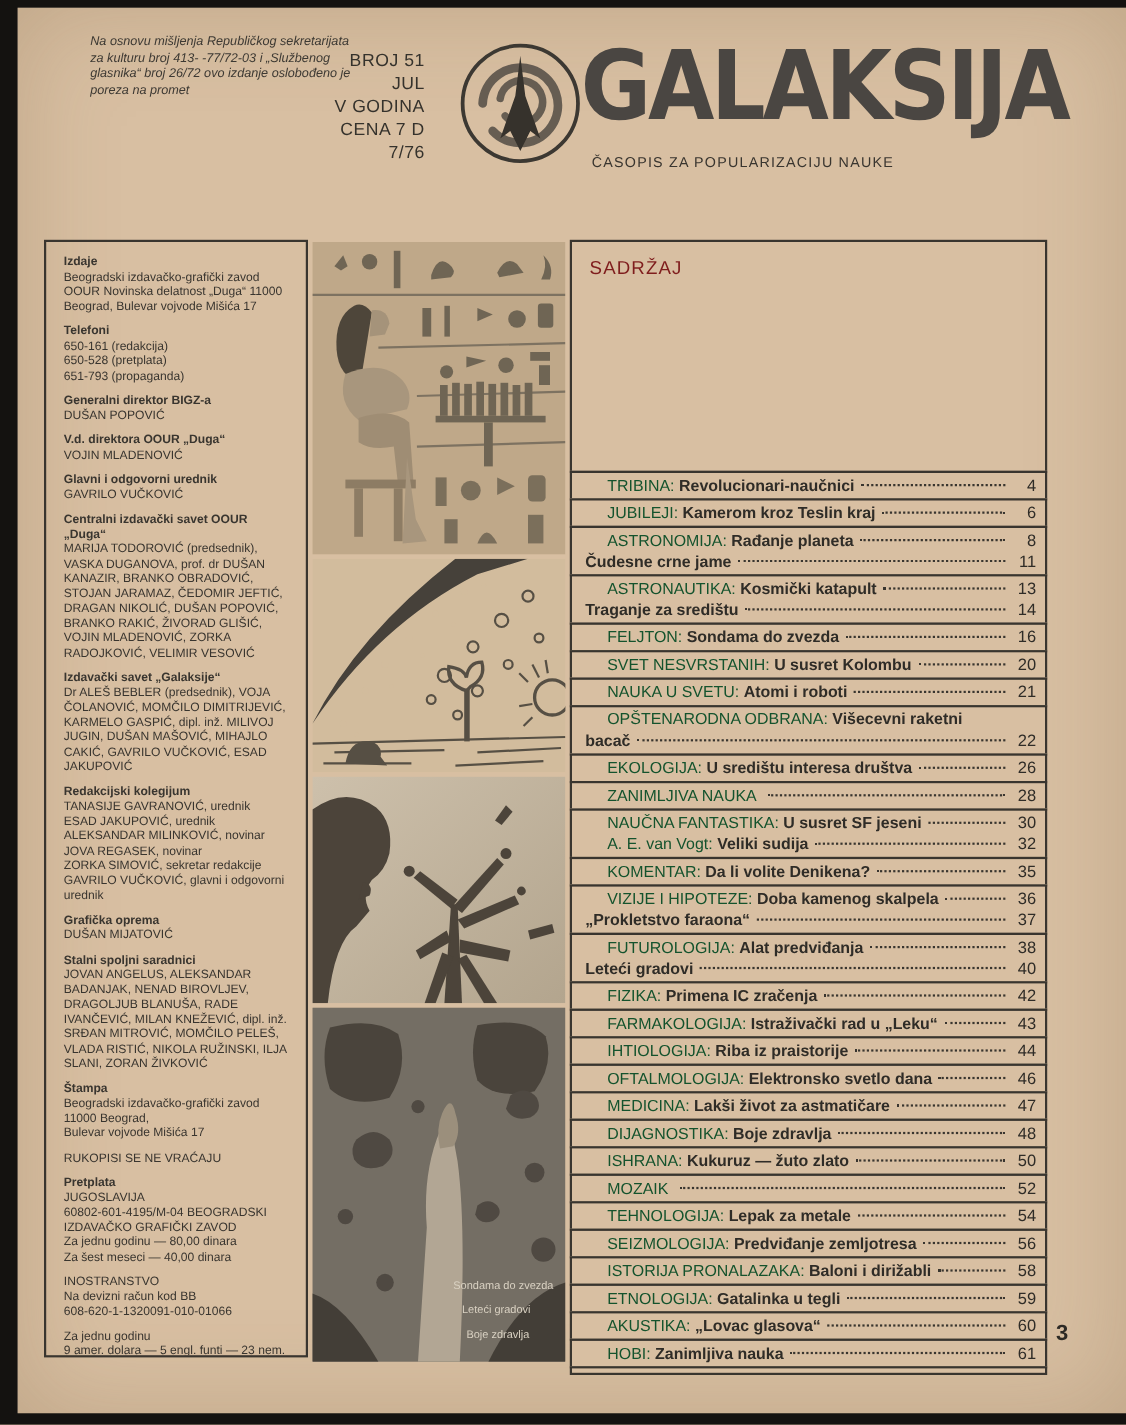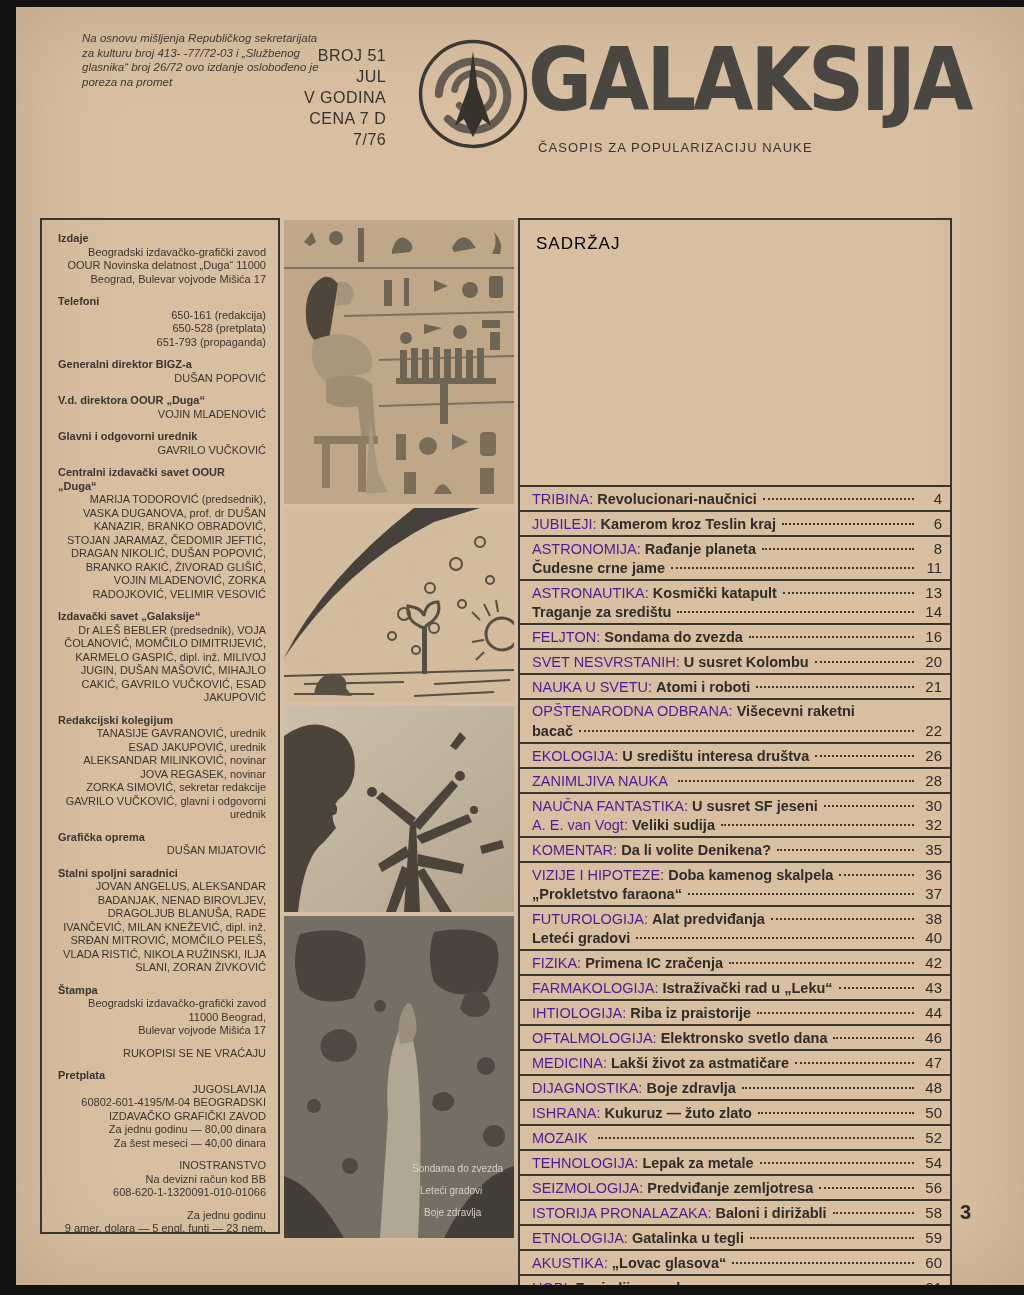--- a/index.html
+++ b/index.html
@@ -38,36 +38,36 @@
     font-size:13px;letter-spacing:1.1px;color:#39352f;
   }
   
   .left-box{
     position:absolute;left:24px;top:211px;width:240px;height:1016px;
     border:2px solid #39352f;box-sizing:border-box;
     padding:12px 12px 10px 16px;overflow:hidden;
   }
   .sec{margin-bottom:9px;}
   .sec-h{font-weight:bold;font-size:11px;line-height:13.5px;}
-  .sec-b{font-size:11px;line-height:13.5px;white-space:pre-line;text-align:right;}
+  .sec-b{font-size:11px;line-height:13.5px;white-space:pre-line;}
   
   .photos{position:absolute;left:268px;top:213px;width:230px;}
   .photo{display:block;margin-bottom:4px;}
   
   .toc{position:absolute;left:502px;top:211px;width:434px;}
   .toc-head{
-    border:2px solid #39352f;box-sizing:border-box;height:269px;
-    padding:14px 16px;font-size:17px;letter-spacing:1px;color:#000000;
+    border:2px solid #39352f;box-sizing:border-box;height:212px;
+    padding:14px 16px;font-size:17px;letter-spacing:1px;color:#7f1d1d;
   }
   .toc-row{
     border:2px solid #39352f;box-sizing:border-box;margin-top:-2px;
     padding:2px 8px 2px 12px;background:#d8bfa2;
   }
   .toc-line{display:flex;align-items:baseline;height:19px;line-height:19px;font-size:14.5px;white-space:nowrap;}
-  .toc-pre{color:#4c1d95;}
+  .toc-pre{color:#14532d;margin-left:20px;}
   .toc-bold{font-weight:bold;color:#2f2c27;}
   .toc-dots{flex:1;margin:0 6px;border-bottom:2px dotted #39352f;transform:translateY(-4px);min-width:4px;}
   .toc-page{min-width:22px;text-align:right;font-size:15px;color:#2f2c27;}
   .pagenum{
     position:absolute;left:944px;top:1194px;
     font-size:20px;font-weight:bold;color:#2d2a25;
   }
   
   .edge-bottom{position:absolute;left:0;bottom:0;width:100%;height:10px;background:#141210;}
 </style>

